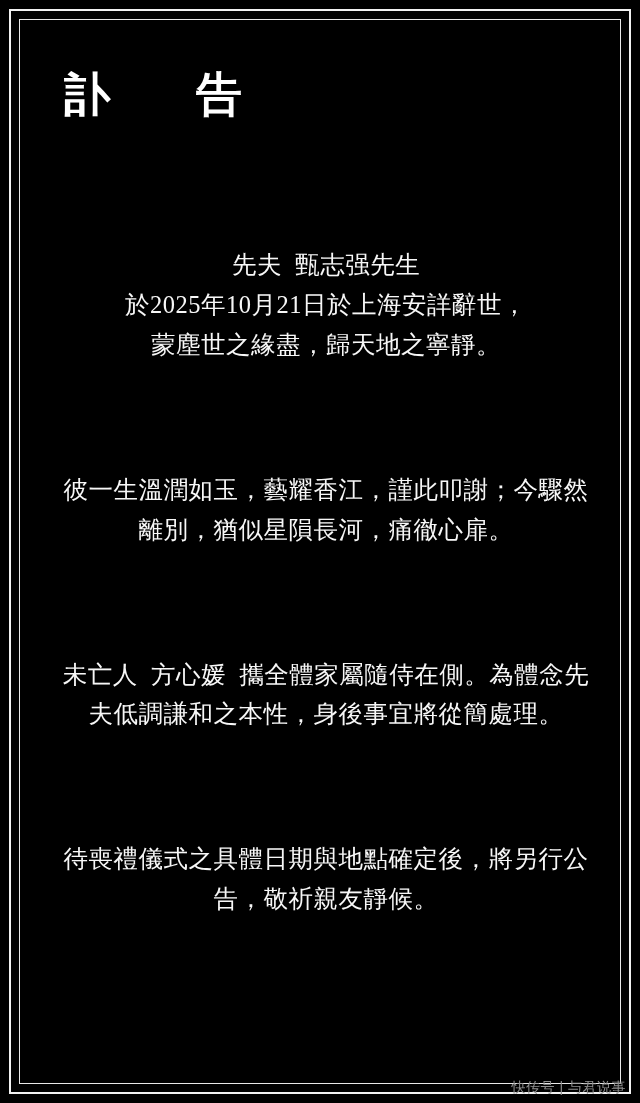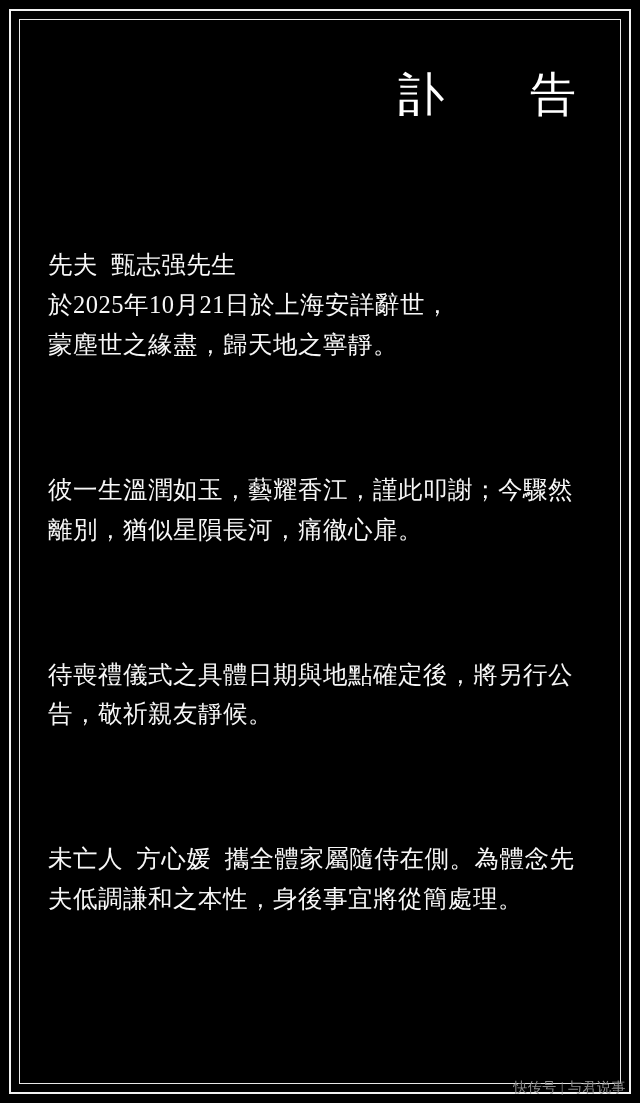--- a/index.html
+++ b/index.html
@@ -42,68 +42,69 @@
   .content {
     position: absolute;
     left: 44px;
     top: 34px;
     right: 44px;
     bottom: 34px;
     color: #ffffff;
     box-sizing: border-box;
   }
   .title {
-    text-align: right;
+    text-align: left;
     font-size: 46px;
     letter-spacing: 20px;
-    font-weight: 400;
+    font-weight: 700;
     margin-top: 30px;
     margin-bottom: 40px;
     text-indent: 20px;
     color: #ffffff;
     font-family: "Liberation Serif", "DejaVu Serif", serif;
   }
   .body-text {
     font-size: 24.5px;
     line-height: 1.62;
     color: #f7f7f7;
     letter-spacing: 0.5px;
     white-space: pre-wrap;
     font-family: "Liberation Serif", "DejaVu Serif", serif;
   }
   .para {
-    margin: 0 0 26px 4px;
+    margin: 0 0 26px 12px;
     white-space: pre-wrap;
+    text-align: center;
   }
   .watermark {
     position: absolute;
     right: 14px;
     bottom: 6px;
     font-size: 14px;
     color: #8f8f8f;
     letter-spacing: 0.5px;
-    font-family: Liberation Serif, serif;
+    font-family: Liberation Sans, sans-serif;
   }
 </style>
 </head>
 <body>
 
 <div class="page">
   <div class="frame-outer"></div>
   <div class="frame-inner"></div>
 
   <div class="content">
     <div class="title">訃　告</div>
 
     <div class="body-text">
       <p class="para">先夫  甄志强先生
 於2025年10月21日於上海安詳辭世，
 蒙塵世之緣盡，歸天地之寧靜。</p>
       <p class="para">彼一生溫潤如玉，藝耀香江，謹此叩謝；今驟然離別，猶似星隕長河，痛徹心扉。</p>
+      <p class="para">未亡人  方心媛  攜全體家屬隨侍在側。為體念先夫低調謙和之本性，身後事宜將從簡處理。</p>
       <p class="para">待喪禮儀式之具體日期與地點確定後，將另行公告，敬祈親友靜候。</p>
-      <p class="para">未亡人  方心媛  攜全體家屬隨侍在側。為體念先夫低調謙和之本性，身後事宜將從簡處理。</p>
       
       
     </div>
   </div>
 
   <div class="watermark">快传号 | 与君说事</div>
 </div>
 
 </body></html>

